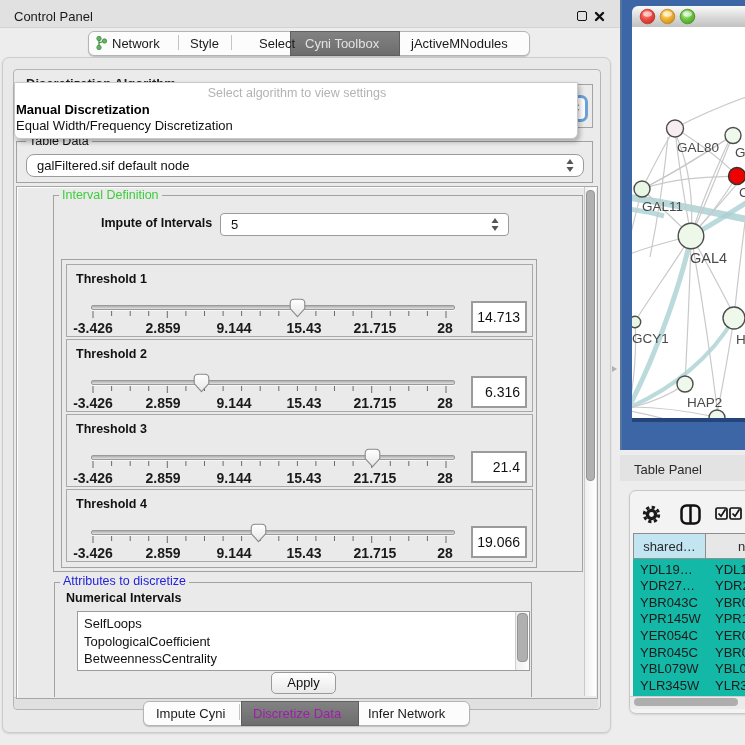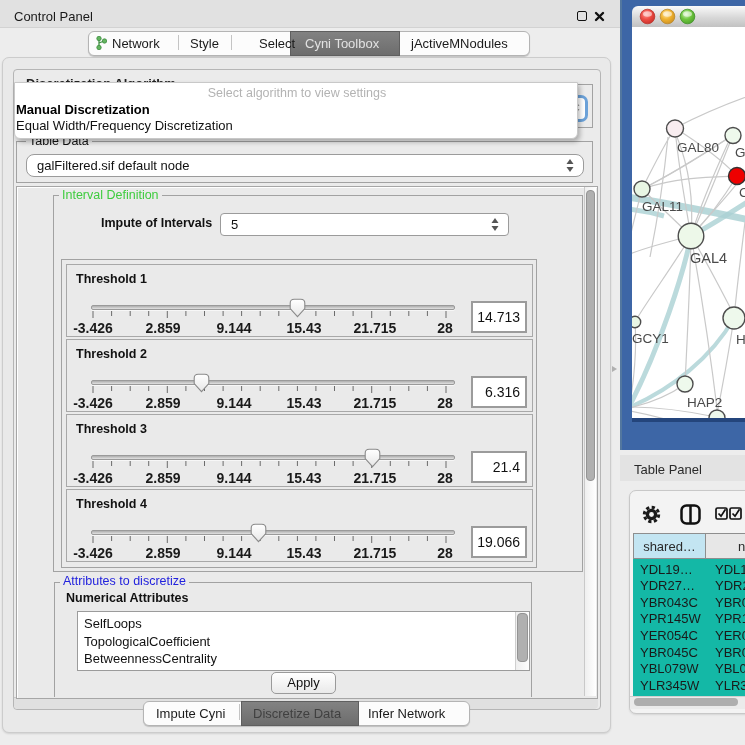--- a/index.html
+++ b/index.html
@@ -253,36 +253,36 @@
       <span class="tl" style="left:278px;top:55px;width:60px;">21.715</span>
       <span class="tl" style="left:348px;top:55px;width:60px;">28</span>
   <svg class="abs" style="left:182.5px;top:33px;" width="17" height="20">
     <path d="M1.2 10.5 L1.2 5.2 Q1.2 1.2 5.2 1.2 L11.8 1.2 Q15.8 1.2 15.8 5.2 L15.8 10.5 L8.5 18.6 Z" fill="url(#thumbg)" stroke="#8a8a8a" stroke-width="1.1"></path>
   </svg>
   <div class="vbox" style="left:404px;top:36px;">19.066</div>
 </div>
 <div class="abs" style="left:17px;top:570px;width:578px;height:127px;overflow:hidden;">
   <div class="fs" style="left:37px;top:12px;width:476px;height:130px;"></div>
   <span class="leg" style="left:43px;top:5px;color:#2222dd;">Attributes to discretize</span>
-  <span class="abs" style="left:49px;top:21px;font-size:12.5px;font-weight:bold;color:#111;">Numerical Attributes</span>
+  <span class="abs" style="left:49px;top:21px;font-size:12.5px;font-weight:bold;color:#111;">Numerical Intervals</span>
   <div class="abs" style="left:60px;top:41px;width:451px;height:58px;background:#fff;border:1px solid #9b9b9b;overflow:hidden;">
     <span class="abs" style="left:6px;top:4px;font-size:13px;color:#111;">SelfLoops</span>
     <span class="abs" style="left:6px;top:21.5px;font-size:13px;color:#111;">TopologicalCoefficient</span>
     <span class="abs" style="left:6px;top:39px;font-size:13px;color:#111;">BetweennessCentrality</span>
     <div class="abs" style="left:437px;top:0;width:14px;height:58px;background:linear-gradient(90deg,#efefef,#ffffff);border-left:1px solid #cfcfcf;"></div>
     <div class="abs" style="left:439px;top:1px;width:9px;height:47px;background:#b0b0b0;border:1px solid #949494;border-radius:4px;"></div>
   </div>
 </div>
 
 <div class="abs" style="left:271px;top:672px;width:63px;height:20px;background:linear-gradient(#ffffff,#e9e9e9);border:1px solid #9a9a9a;border-radius:5px;text-align:center;font-size:13px;color:#111;line-height:19px;">Apply</div>
 
 <div class="abs" style="left:143px;top:701px;width:325px;height:23px;background:#fcfcfc;border:1px solid #b4b4b4;border-radius:6px;box-shadow:0 1px 1px rgba(0,0,0,0.18);"></div>
 <div class="abs" style="left:241px;top:701px;width:116px;height:23px;background:linear-gradient(#828282,#6d6d6d);border:1px solid #5f5f5f;"></div>
 <span class="abs tabtxt" style="left:156px;top:706px;">Impute Cyni</span>
-<span class="abs tabtxt" style="left:253px;top:706px;color:#404040;">Discretize Data</span>
+<span class="abs tabtxt" style="left:253px;top:706px;color:#a21caf;">Discretize Data</span>
 <span class="abs tabtxt" style="left:368px;top:706px;">Infer Network</span>
 <div class="abs" style="left:239px;top:704px;width:1px;height:16px;background:#c4c4c4;"></div>
 
 <svg class="abs" style="left:611px;top:365px;" width="7" height="8">
       <path d="M1 1 L6 4 L1 7 Z" fill="#b0b0b0"></path>
     </svg>
 
 <div class="abs" style="left:620px;top:0;width:125px;height:450px;background:#3d66a6;"></div>
 <div class="abs" style="left:620px;top:0;width:2px;height:450px;background:#53779f;"></div>
 <div class="abs" style="left:632px;top:418px;width:113px;height:4px;background:#24457c;"></div>

